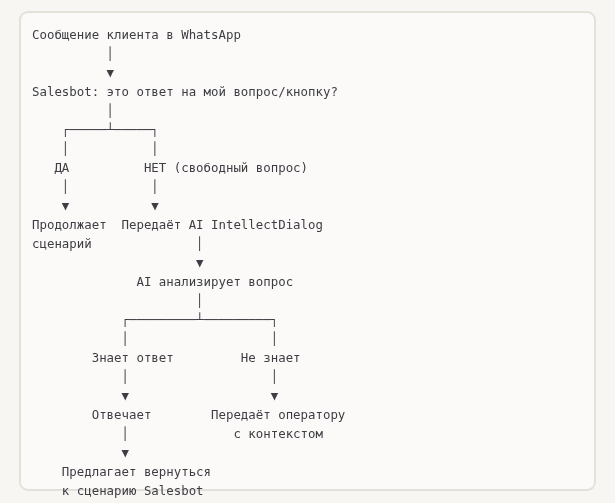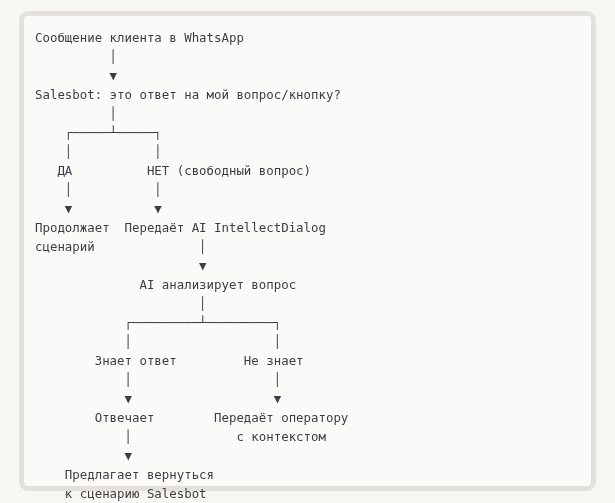--- a/index.html
+++ b/index.html
@@ -22,21 +22,21 @@
   }
 
   .diagram-card {
     position: absolute;
     left: 19px;
     top: 11px;
     width: 577px;
     height: 480px;
     box-sizing: border-box;
     background: #fbfaf8;
-    border: 5px solid #15803d;
+    border: 2px solid #15803d;
     border-radius: 9px;
   }
 
   .ascii-flow {
     position: absolute;
     left: 11px;
     top: 12px;
     margin: 0;
     padding: 0;
     font-family: "DejaVu Sans Mono", "Liberation Mono", monospace;

